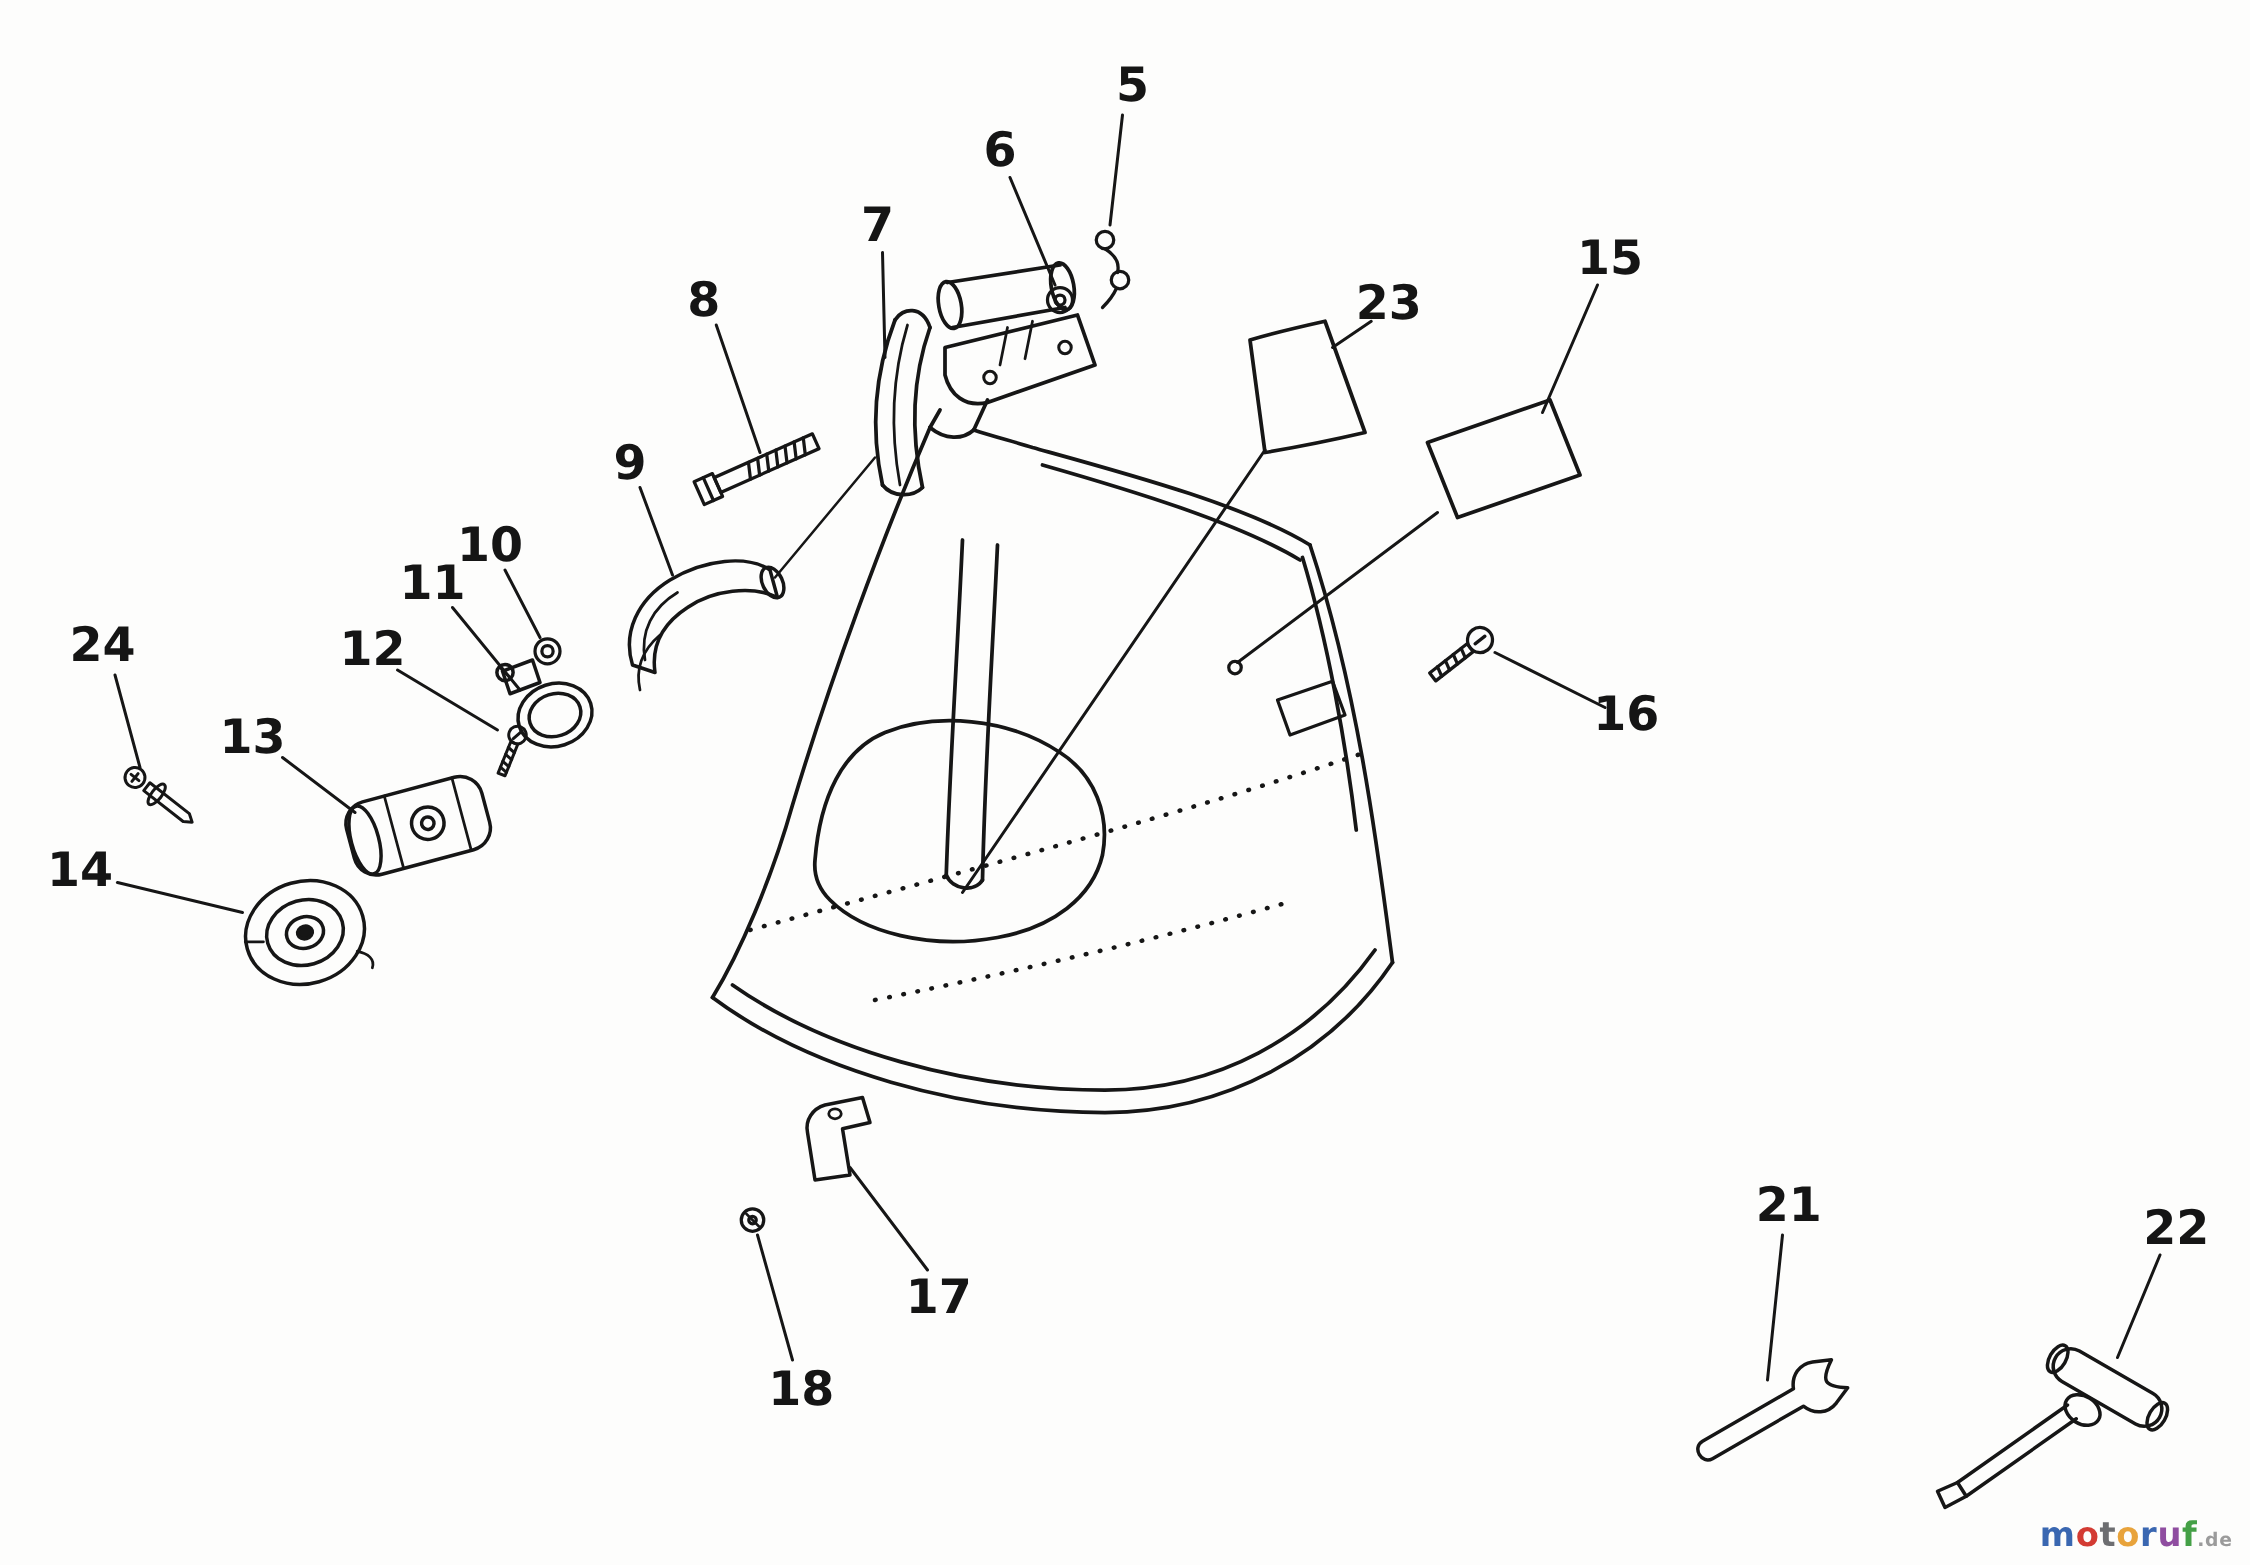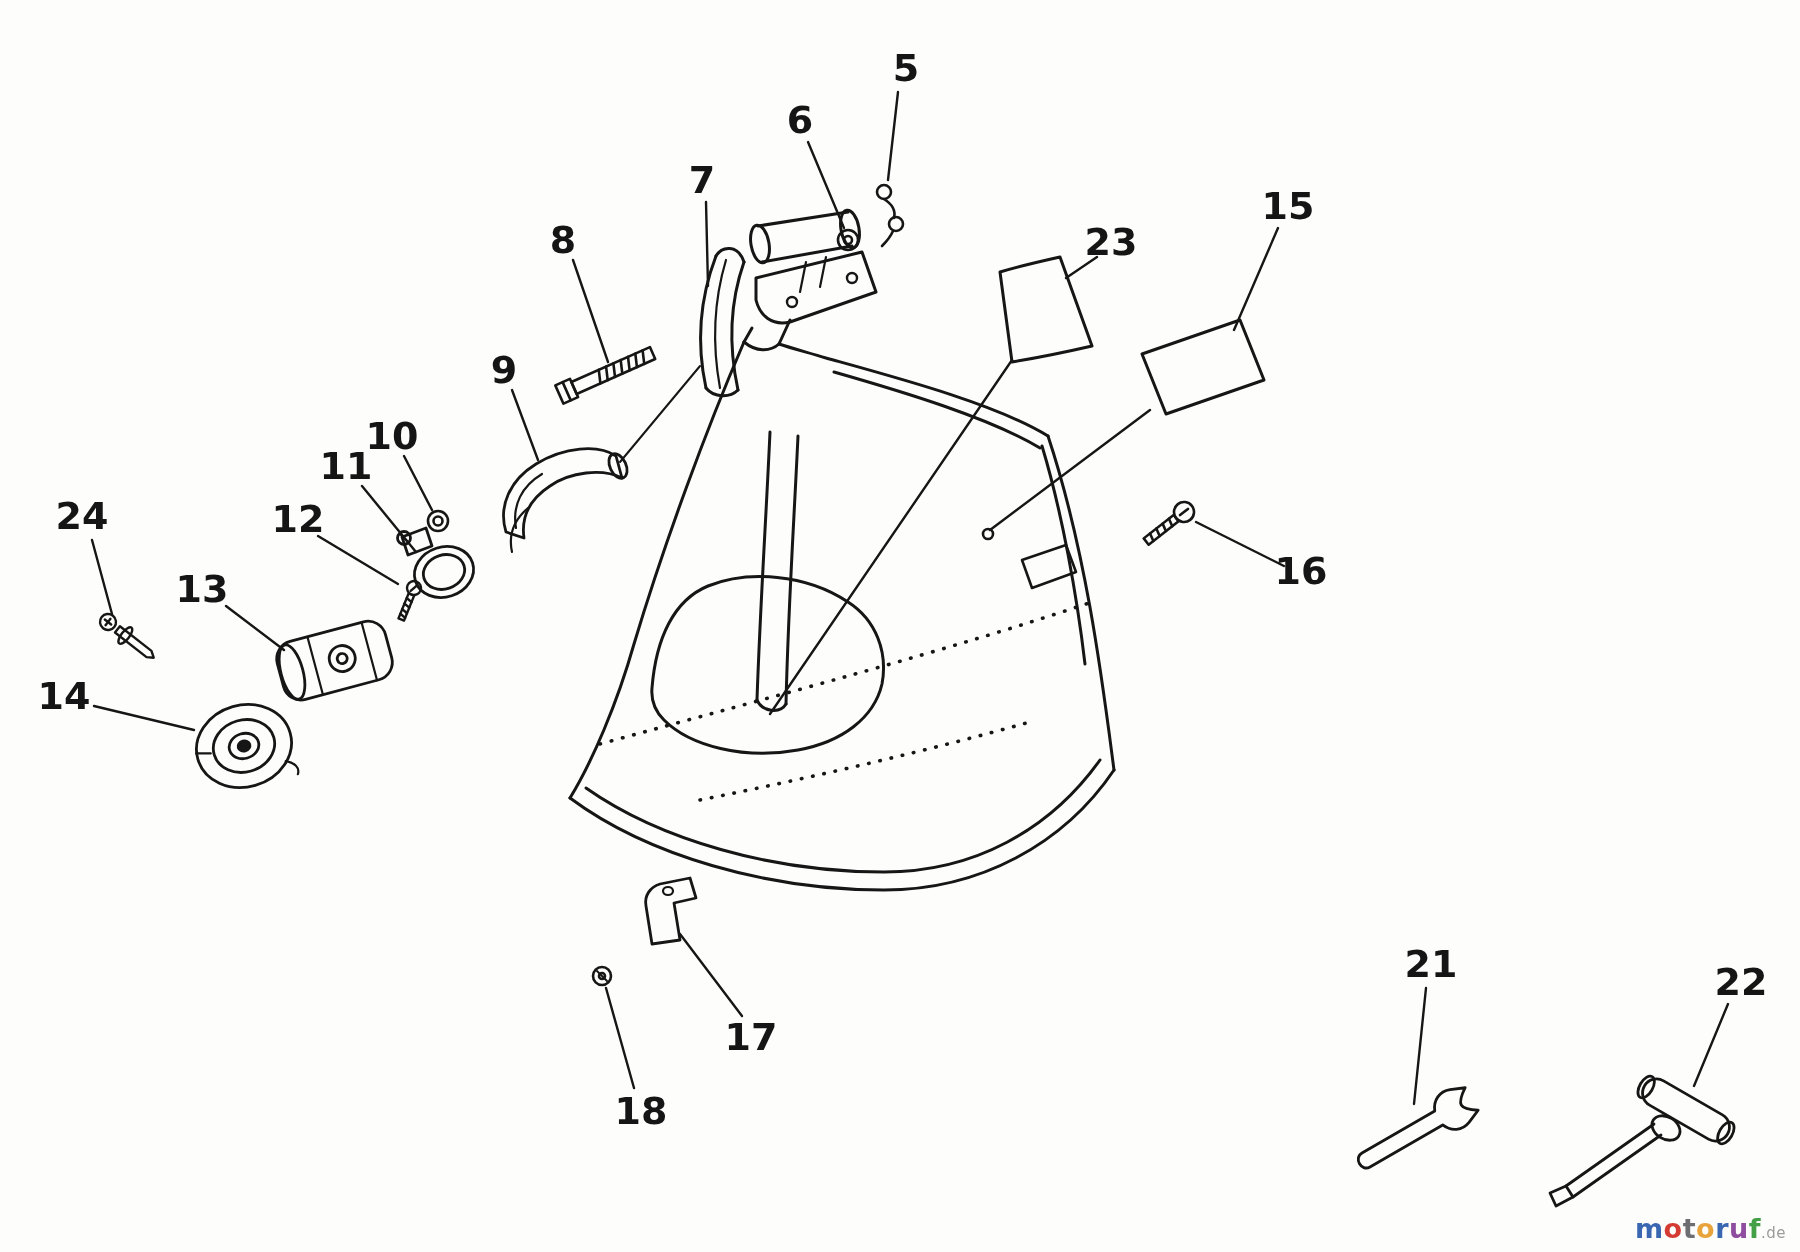--- a/index.html
+++ b/index.html
@@ -24,21 +24,21 @@
   .watermark {
     position: absolute;
     right: 14px;
     bottom: 8px;
     font-weight: bold;
     font-size: 27px;
     letter-spacing: 0.5px;
     font-family: "DejaVu Sans", sans-serif;
     user-select: none;
   }
-  .watermark .suffix { font-size: 15px; font-weight: normal; }
+  .watermark .suffix { font-size: 15px; font-weight: bold; }
 </style>
 </head>
 <body>
 
 <div class="page">
 
   <svg viewBox="0 0 1800 1252" width="1800" height="1252">
 
     <g fill="none" stroke-width="3" stroke-linecap="round" stroke-linejoin="round" stroke="#161616">
 

